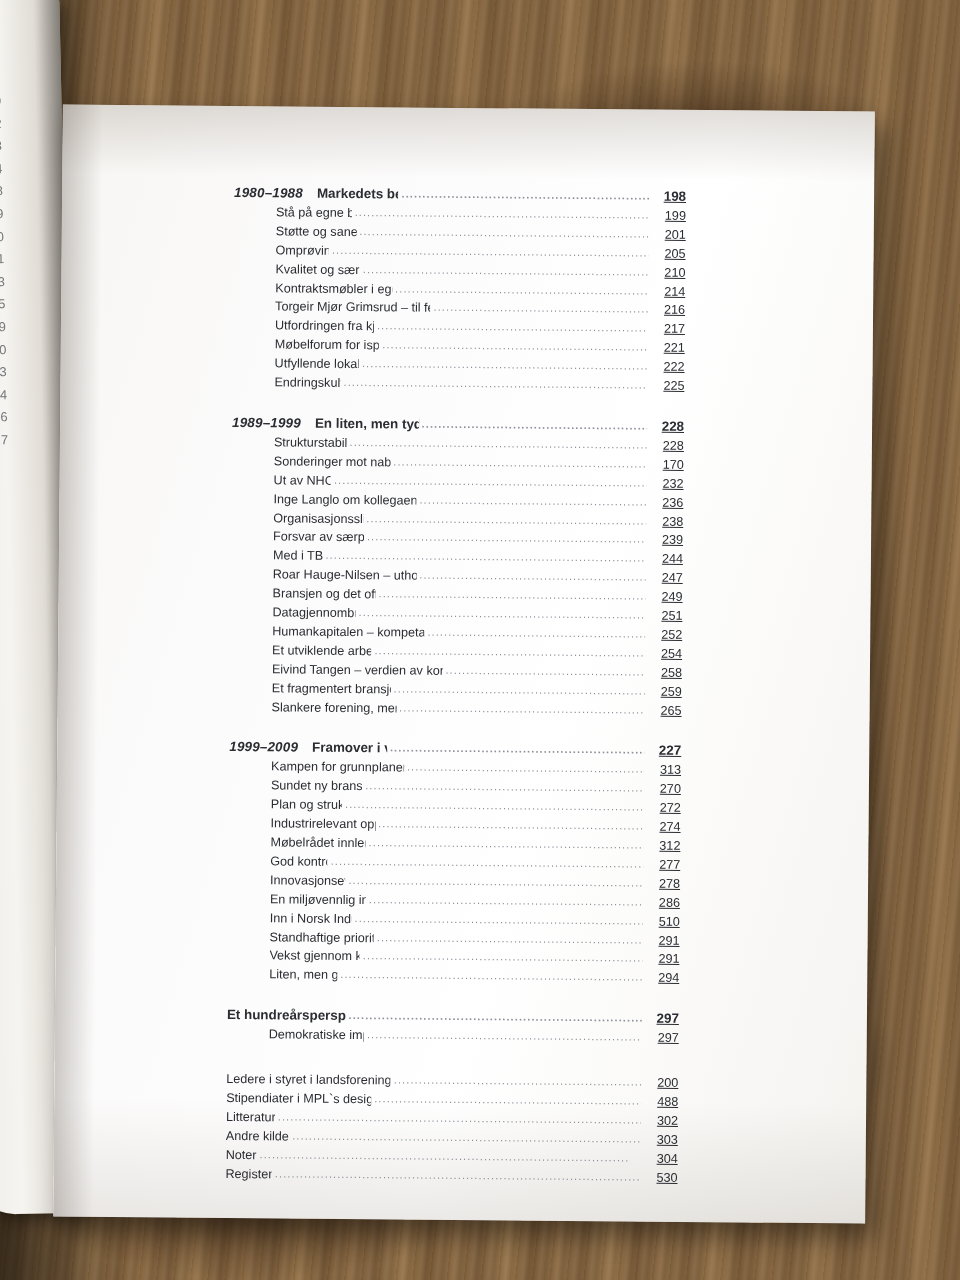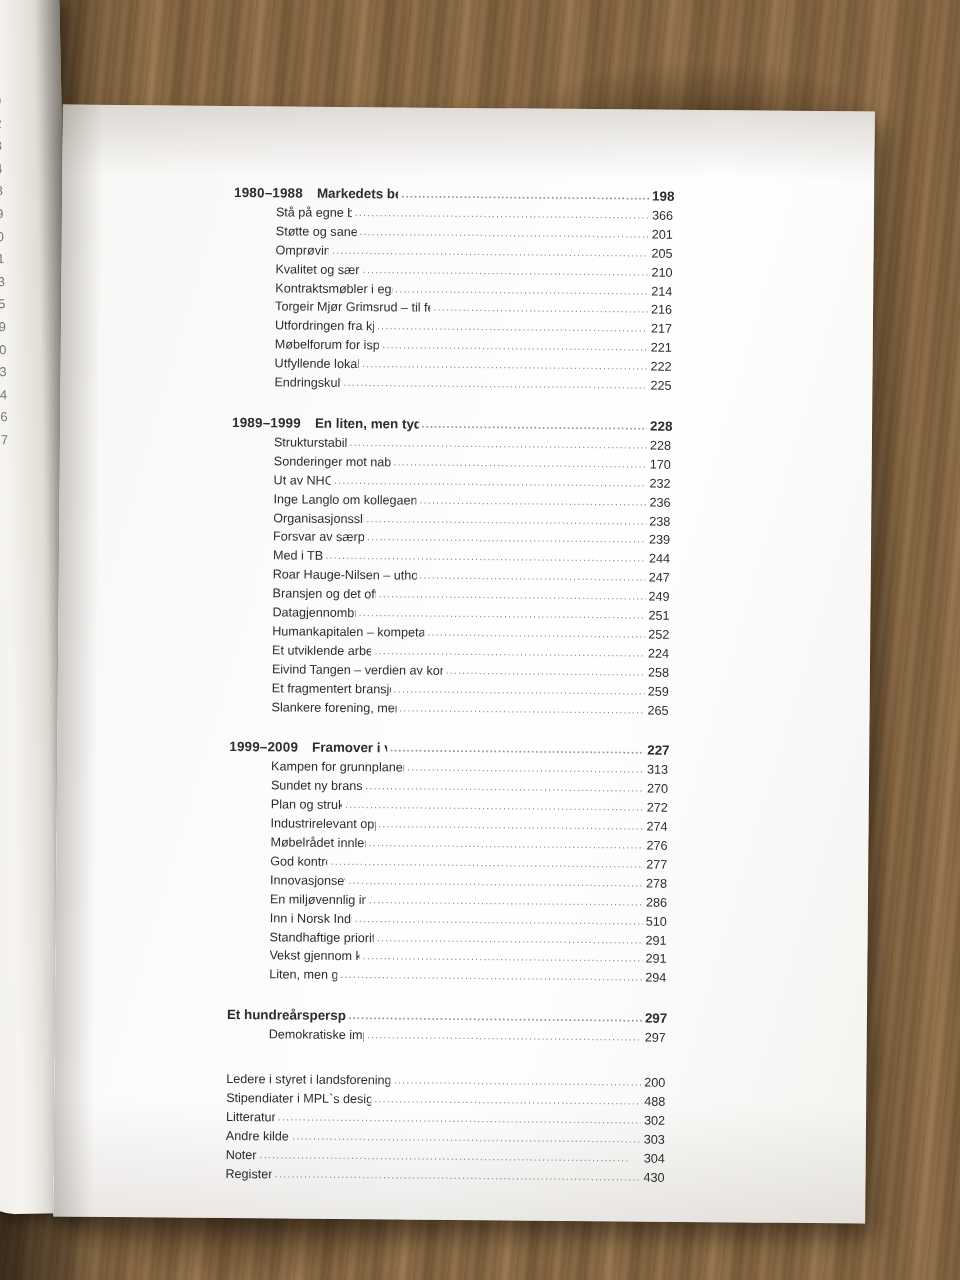--- a/index.html
+++ b/index.html
@@ -142,32 +142,34 @@
     overflow: hidden;
     white-space: nowrap;
     color: #8d9099;
     font-size: 11px;
     letter-spacing: 1.1px;
     transform: translateY(-1px);
   }
   .row .pg {
     flex: 0 0 auto;
     width: 34px;
-    text-align: left;
+    text-align: right;
     color: #2b2d33;
+    text-decoration: underline;
   }
 
   .row.head {
     font-weight: bold;
     font-size: 13.4px;
     margin-left: -22px;
   }
   .row.head .years {
     letter-spacing: 0.2px;
     margin-right: 14px;
+    font-style: italic;
   }
   .row.head .pg { font-weight: bold; }
 
   .row.sub { margin-left: 20px; }
   .row.plain { margin-left: -22px; }
 
   .spacer-lg { height: 26px; }
 </style>
 </head>
 <body>
@@ -209,21 +211,21 @@
     <div class="toc" id="toc-root">
         <div class="group">
           <div class="row head">
             <span class="txt"><span class="years">1980–1988</span><span>Markedets begrensninger</span></span>
             <span class="dots">.........................................................................................</span>
             <span class="pg">198</span>
           </div>
           <div class="row sub">
             <span class="txt"><span>Stå på egne bein</span></span>
             <span class="dots">.........................................................................................</span>
-            <span class="pg">366</span>
+            <span class="pg">199</span>
           </div>
           <div class="row sub">
             <span class="txt"><span>Støtte og sanering</span></span>
             <span class="dots">.........................................................................................</span>
             <span class="pg">201</span>
           </div>
           <div class="row sub">
             <span class="txt"><span>Omprøving</span></span>
             <span class="dots">.........................................................................................</span>
             <span class="pg">205</span>
@@ -321,21 +323,21 @@
             <span class="pg">251</span>
           </div>
           <div class="row sub">
             <span class="txt"><span>Humankapitalen – kompetanse og rekruttering</span></span>
             <span class="dots">.........................................................................................</span>
             <span class="pg">252</span>
           </div>
           <div class="row sub">
             <span class="txt"><span>Et utviklende arbeidsliv?</span></span>
             <span class="dots">.........................................................................................</span>
-            <span class="pg">224</span>
+            <span class="pg">254</span>
           </div>
           <div class="row sub">
             <span class="txt"><span>Eivind Tangen – verdien av kompetanse og medeierskap</span></span>
             <span class="dots">.........................................................................................</span>
             <span class="pg">258</span>
           </div>
           <div class="row sub">
             <span class="txt"><span>Et fragmentert bransjelandskap</span></span>
             <span class="dots">.........................................................................................</span>
             <span class="pg">259</span>
@@ -368,21 +370,21 @@
             <span class="pg">272</span>
           </div>
           <div class="row sub">
             <span class="txt"><span>Industrirelevant opplæring</span></span>
             <span class="dots">.........................................................................................</span>
             <span class="pg">274</span>
           </div>
           <div class="row sub">
             <span class="txt"><span>Møbelrådet innlemmes</span></span>
             <span class="dots">.........................................................................................</span>
-            <span class="pg">276</span>
+            <span class="pg">312</span>
           </div>
           <div class="row sub">
             <span class="txt"><span>God kontroll</span></span>
             <span class="dots">.........................................................................................</span>
             <span class="pg">277</span>
           </div>
           <div class="row sub">
             <span class="txt"><span>Innovasjonsevne</span></span>
             <span class="dots">.........................................................................................</span>
             <span class="pg">278</span>
@@ -448,18 +450,18 @@
             <span class="pg">303</span>
           </div>
           <div class="row plain">
             <span class="txt"><span>Noter</span></span>
             <span class="dots">.........................................................................................</span>
             <span class="pg">304</span>
           </div>
           <div class="row plain">
             <span class="txt"><span>Register</span></span>
             <span class="dots">.........................................................................................</span>
-            <span class="pg">430</span>
+            <span class="pg">530</span>
           </div>
         </div>
       </div>
   </div>
 </div>
 
 </body></html>

